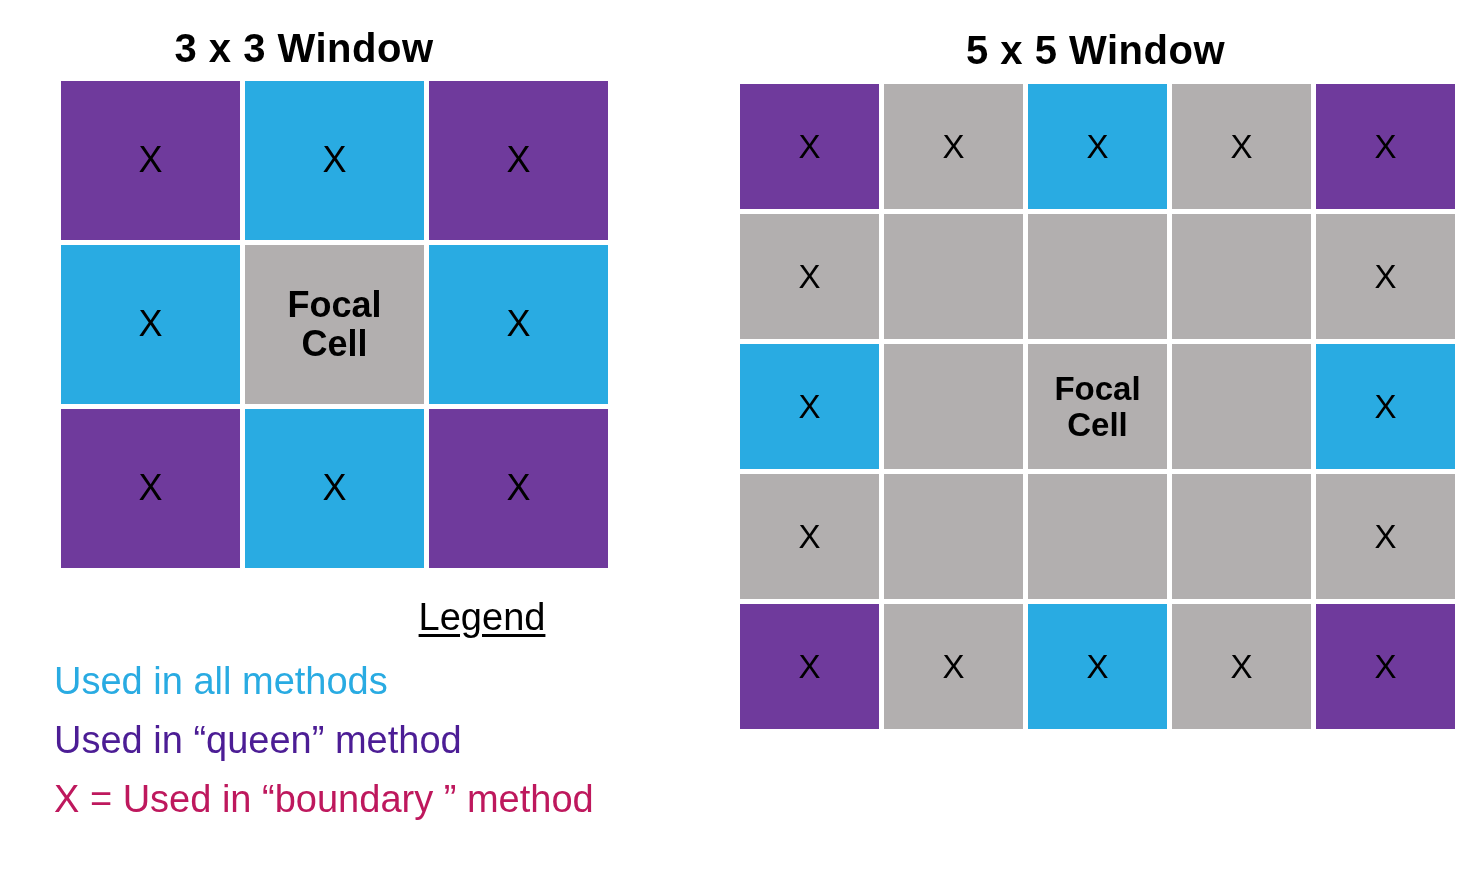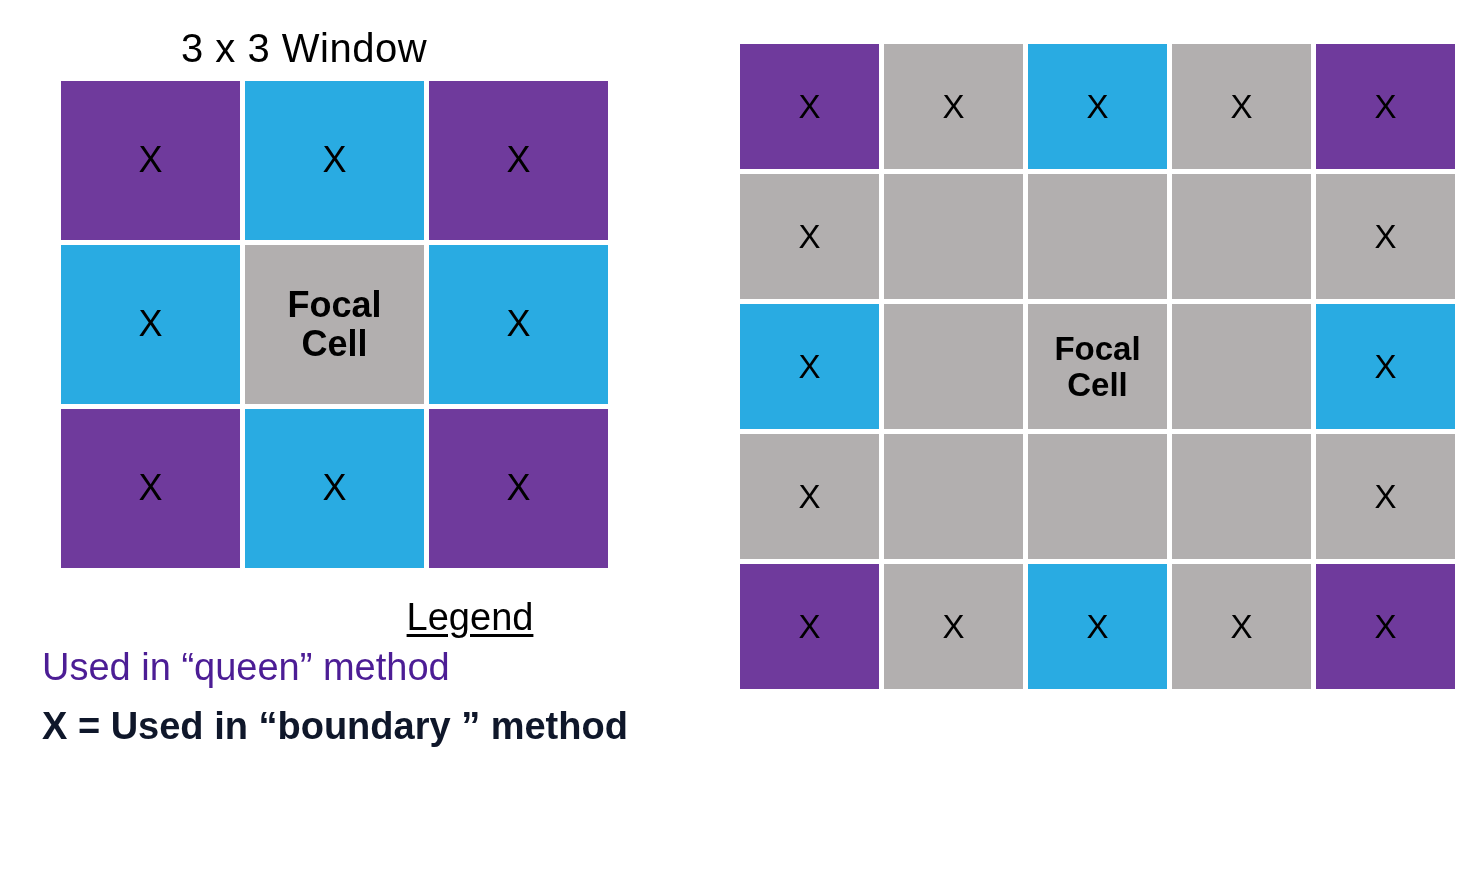--- a/index.html
+++ b/index.html
@@ -15,21 +15,21 @@
     font-family: "Liberation Sans", sans-serif;
     color: #000000;
   }
 
   
   .panel { position: absolute; }
 
   .panel-title {
     text-align: center;
     font-size: 40px;
-    font-weight: 400;
+    font-weight: 700;
     letter-spacing: 0.5px;
     color: #000000;
     line-height: 1;
     white-space: nowrap;
   }
 
   
   .grid {
     display: grid;
     gap: 5px;
@@ -69,21 +69,21 @@
   #panel-5x5 .panel-title { width: 711px; }
   #grid-5x5 {
     margin-top: 14px;
     grid-template-columns: repeat(5, 139px);
     grid-template-rows: repeat(5, 125px);
   }
   #grid-5x5 .cell .mark { font-size: 33px; }
   #grid-5x5 .cell .focal { font-size: 33px; }
 
   
-  #legend { position: absolute; left: 4px; top: 598px; width: 740px; }
+  #legend { position: absolute; left: 16px; top: 598px; width: 740px; }
   #legend-title {
     font-size: 38px;
     text-align: center;
     width: 932px;
     margin-left: 0;
     line-height: 1.05;
   }
   #legend-title .underlined {
     text-decoration: underline;
     text-underline-offset: 4px;
@@ -126,20 +126,21 @@
       <div class="cell" style="background: rgb(41, 171, 226);">
         <span class="mark">X</span>
       </div>
       <div class="cell" style="background: rgb(111, 58, 156);">
         <span class="mark">X</span>
       </div>
     </div>
 </div>
 
 <div class="panel" id="panel-5x5">
+  <div class="panel-title">5 x 5 Window</div>
   <div class="grid" id="grid-5x5">
       <div class="cell" style="background: rgb(111, 58, 156);">
         <span class="mark">X</span>
       </div>
       <div class="cell" style="background: rgb(178, 175, 175);">
         <span class="mark">X</span>
       </div>
       <div class="cell" style="background: rgb(41, 171, 226);">
         <span class="mark">X</span>
       </div>
@@ -193,15 +194,16 @@
       <div class="cell" style="background: rgb(111, 58, 156);">
         <span class="mark">X</span>
       </div>
     </div>
 </div>
 
 <div id="legend">
   <div id="legend-title">
     <span class="underlined">Legend</span>
   </div>
+  <div class="legend-line" id="legend-line-1" style="color: rgb(41, 171, 226);">Used in all methods</div>
   <div class="legend-line" id="legend-line-2" style="color: #4c1d95;">Used in “queen” method</div>
-  <div class="legend-line" id="legend-line-3" style="color: #0f172a; font-weight: bold;">X = Used in “boundary ” method</div>
+  <div class="legend-line" id="legend-line-3" style="color: #be185d;">X = Used in “boundary ” method</div>
 </div>
 
 </body></html>

